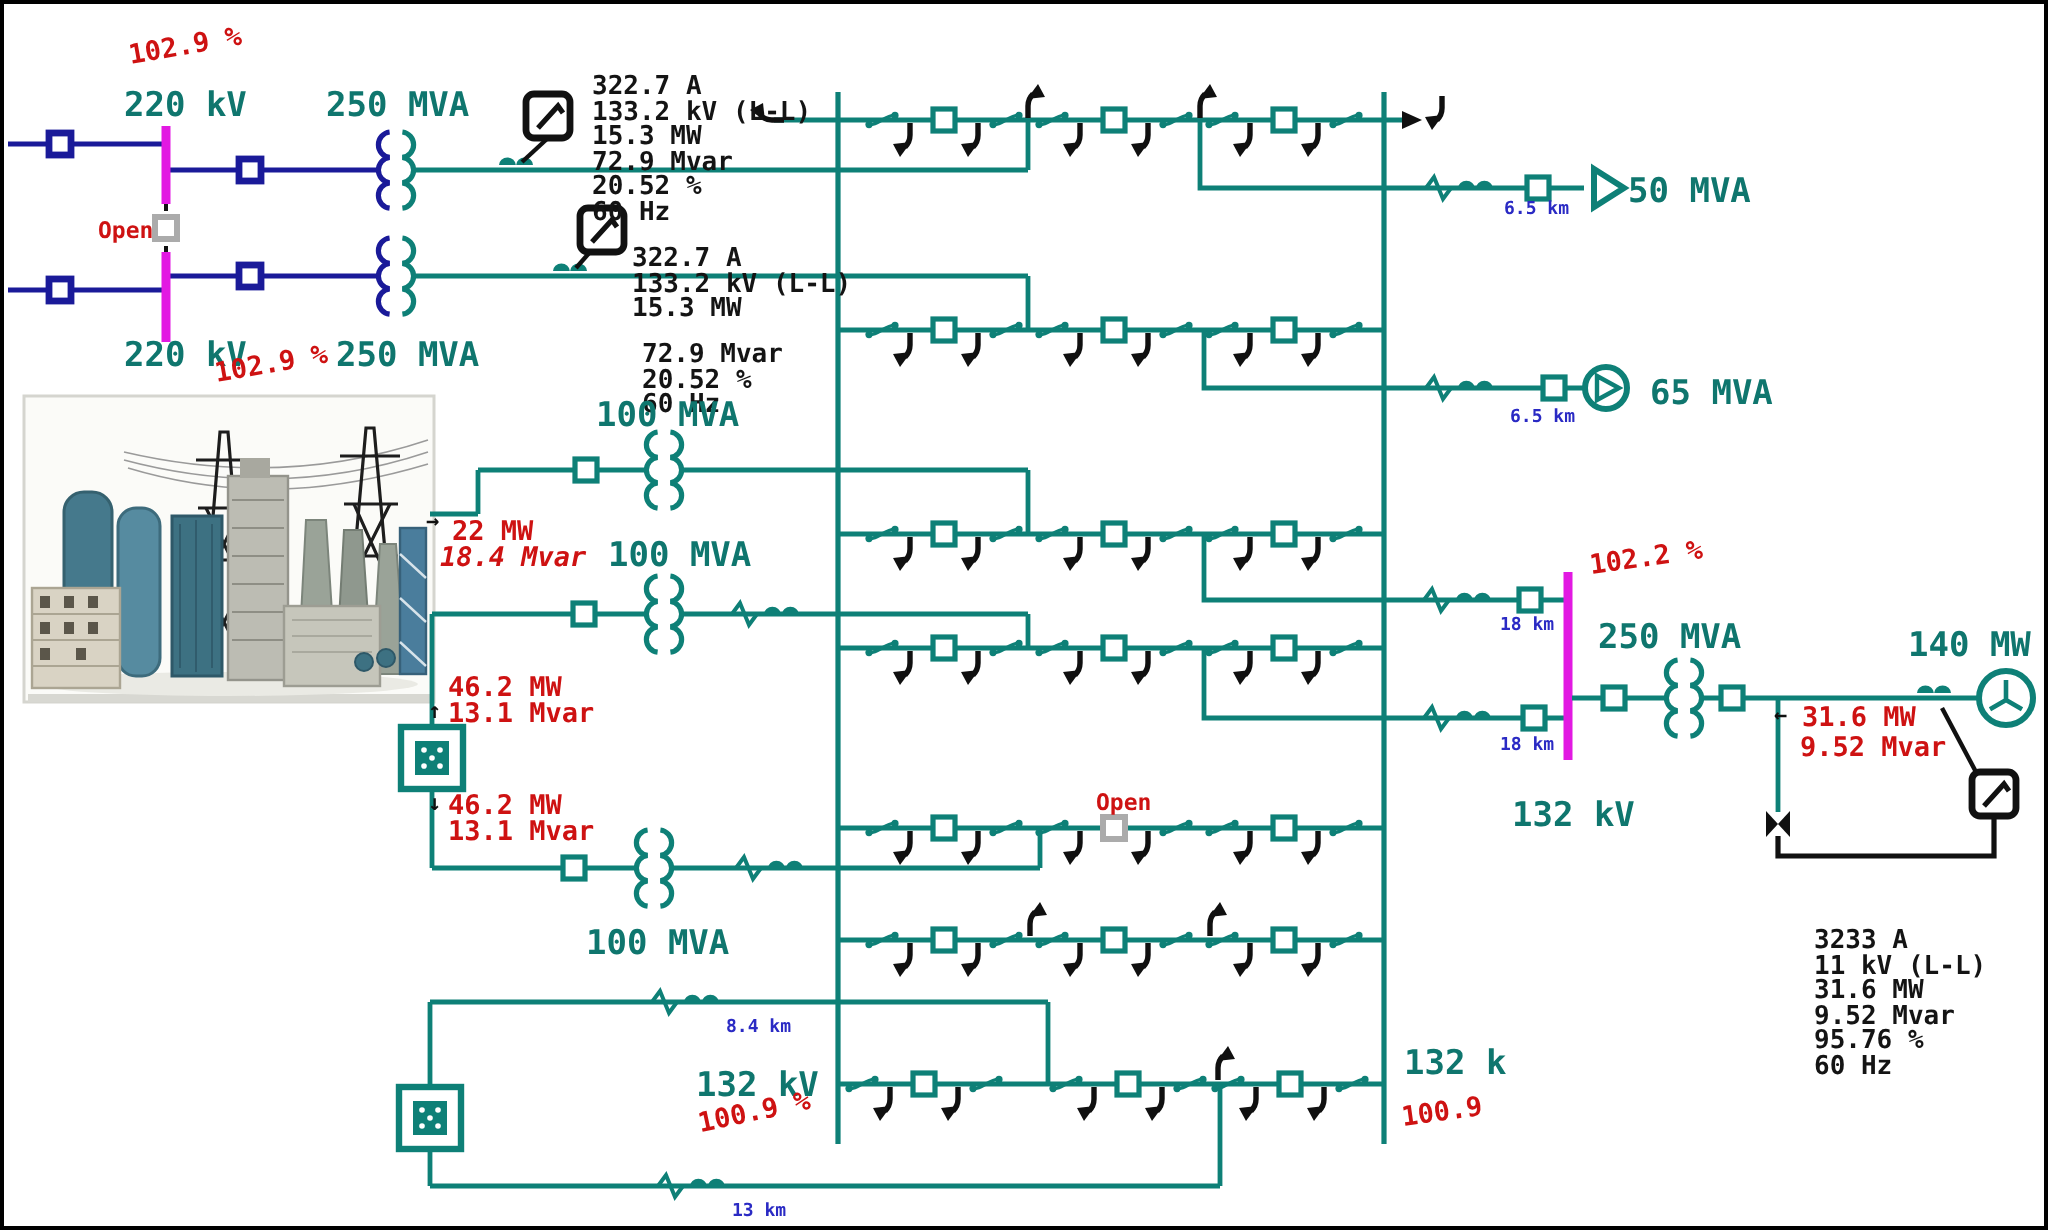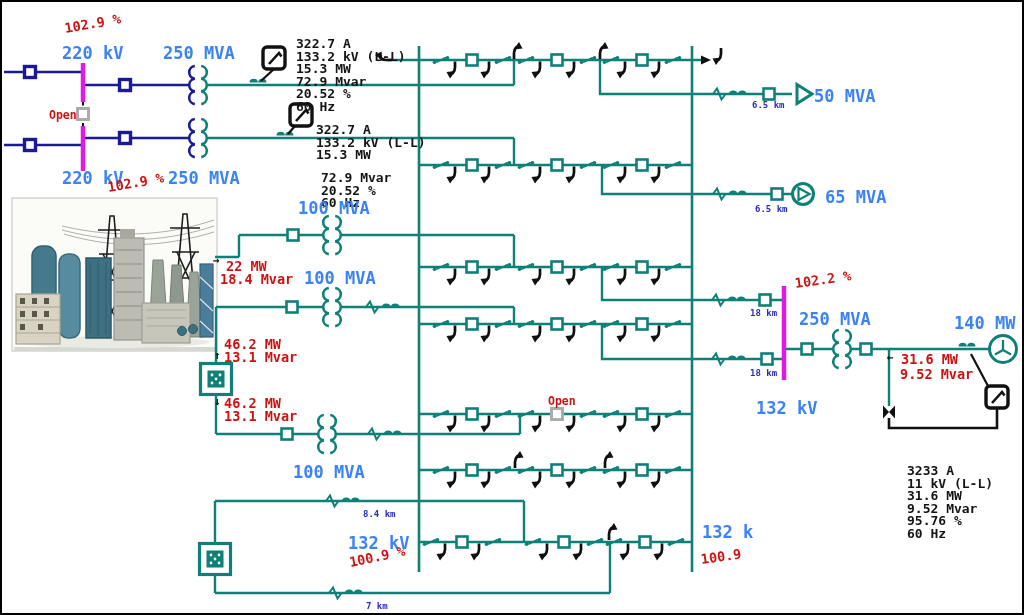--- a/index.html
+++ b/index.html
@@ -1,19 +1,19 @@
 <!DOCTYPE html>
 <html><head>
 <meta charset="utf-8">
 <style>
   html,body{margin:0;padding:0;background:#888;}
   #canvas{position:relative;width:1024px;height:615px;background:#ffffff;border:2px solid #000;box-sizing:border-box;overflow:hidden;font-family:"DejaVu Sans Mono",monospace;}
   #wiring{position:absolute;left:0;top:0;}
   .lbl{position:absolute;white-space:pre;line-height:1.05;}
-  .lblB{font:bold 17px "DejaVu Sans Mono",monospace;color:#3b82f6;}
+  .lblB{font:bold 17px "DejaVu Sans Mono",monospace;color:#0f766e;}
   .lblR{font:bold 13.5px "DejaVu Sans Mono",monospace;color:#CE1212;}
   .lblO{font:bold 11.5px "DejaVu Sans Mono",monospace;color:#CE1212;}
   .km{font:bold 9px "DejaVu Sans Mono",monospace;color:#2A2AC4;margin-left:36px;}
   .fa{font:bold 11px "DejaVu Sans Mono",monospace;color:#101010;}
   .mblk{font:bold 13px "DejaVu Sans Mono",monospace;color:#141414;}
   .mblk div{height:12.5px;}
   .rot10{transform:rotate(-10deg);transform-origin:left bottom;}
   .rot8{transform:rotate(-8deg);transform-origin:left bottom;}
   .rot12{transform:rotate(-12deg);transform-origin:left bottom;}
 </style>
@@ -317,41 +317,41 @@
 <div class="lbl mblk" style="left:314px;top:90px;">
   <div>322.7 A</div><div>133.2 kV (L-L)</div><div>15.3 MW</div>
 </div>
 <div class="lbl mblk" style="left:319px;top:138px;">
   <div>72.9 Mvar</div><div>20.52 %</div><div>60 Hz</div>
 </div>
 
 <div class="lbl lblB" style="left:296px;top:196px;">100 MVA</div>
 <div class="lbl fa" style="left:211px;top:252px;">→</div>
 <div class="lbl lblR" style="left:224px;top:256px;">22 MW</div>
-<div class="lbl lblR" style="left:218px;top:269px;">18.4 Mvar</div>
+<div class="lbl lblR" style="left:218px;top:269px;font-style:italic;">18.4 Mvar</div>
 <div class="lbl lblB" style="left:302px;top:266px;">100 MVA</div>
 
 <div class="lbl lblR" style="left:222px;top:334px;">46.2 MW</div>
 <div class="lbl fa" style="left:212px;top:347px;">↑</div>
 <div class="lbl lblR" style="left:222px;top:347px;">13.1 Mvar</div>
 <div class="lbl fa" style="left:212px;top:393px;">↓</div>
 <div class="lbl lblR" style="left:222px;top:393px;">46.2 MW</div>
 <div class="lbl lblR" style="left:222px;top:406px;">13.1 Mvar</div>
 <div class="lbl lblB" style="left:291px;top:460px;">100 MVA</div>
 
 <div class="lbl lblO" style="left:546px;top:392px;">Open</div>
 
 <div class="lbl km" style="left:714px;top:98px;">6.5 km</div>
 <div class="lbl lblB" style="left:812px;top:84px;">50 MVA</div>
 <div class="lbl km" style="left:717px;top:202px;">6.5 km</div>
 <div class="lbl lblB" style="left:823px;top:185px;">65 MVA</div>
 <div class="lbl km" style="left:712px;top:306px;">18 km</div>
 <div class="lbl km" style="left:712px;top:366px;">18 km</div>
 <div class="lbl km" style="left:325px;top:507px;">8.4 km</div>
-<div class="lbl km" style="left:328px;top:599px;">7 km</div>
+<div class="lbl km" style="left:328px;top:599px;">13 km</div>
 
 <div class="lbl lblR rot8" style="left:794px;top:273px;">102.2 %</div>
 <div class="lbl lblB" style="left:797px;top:307px;">250 MVA</div>
 <div class="lbl lblB" style="left:754px;top:396px;">132 kV</div>
 <div class="lbl lblB" style="left:952px;top:311px;">140 MW</div>
 <div class="lbl fa" style="left:885px;top:349px;">←</div>
 <div class="lbl lblR" style="left:899px;top:349px;">31.6 MW</div>
 <div class="lbl lblR" style="left:898px;top:364px;">9.52 Mvar</div>
 
 <div class="lbl mblk" style="left:905px;top:431px;">

